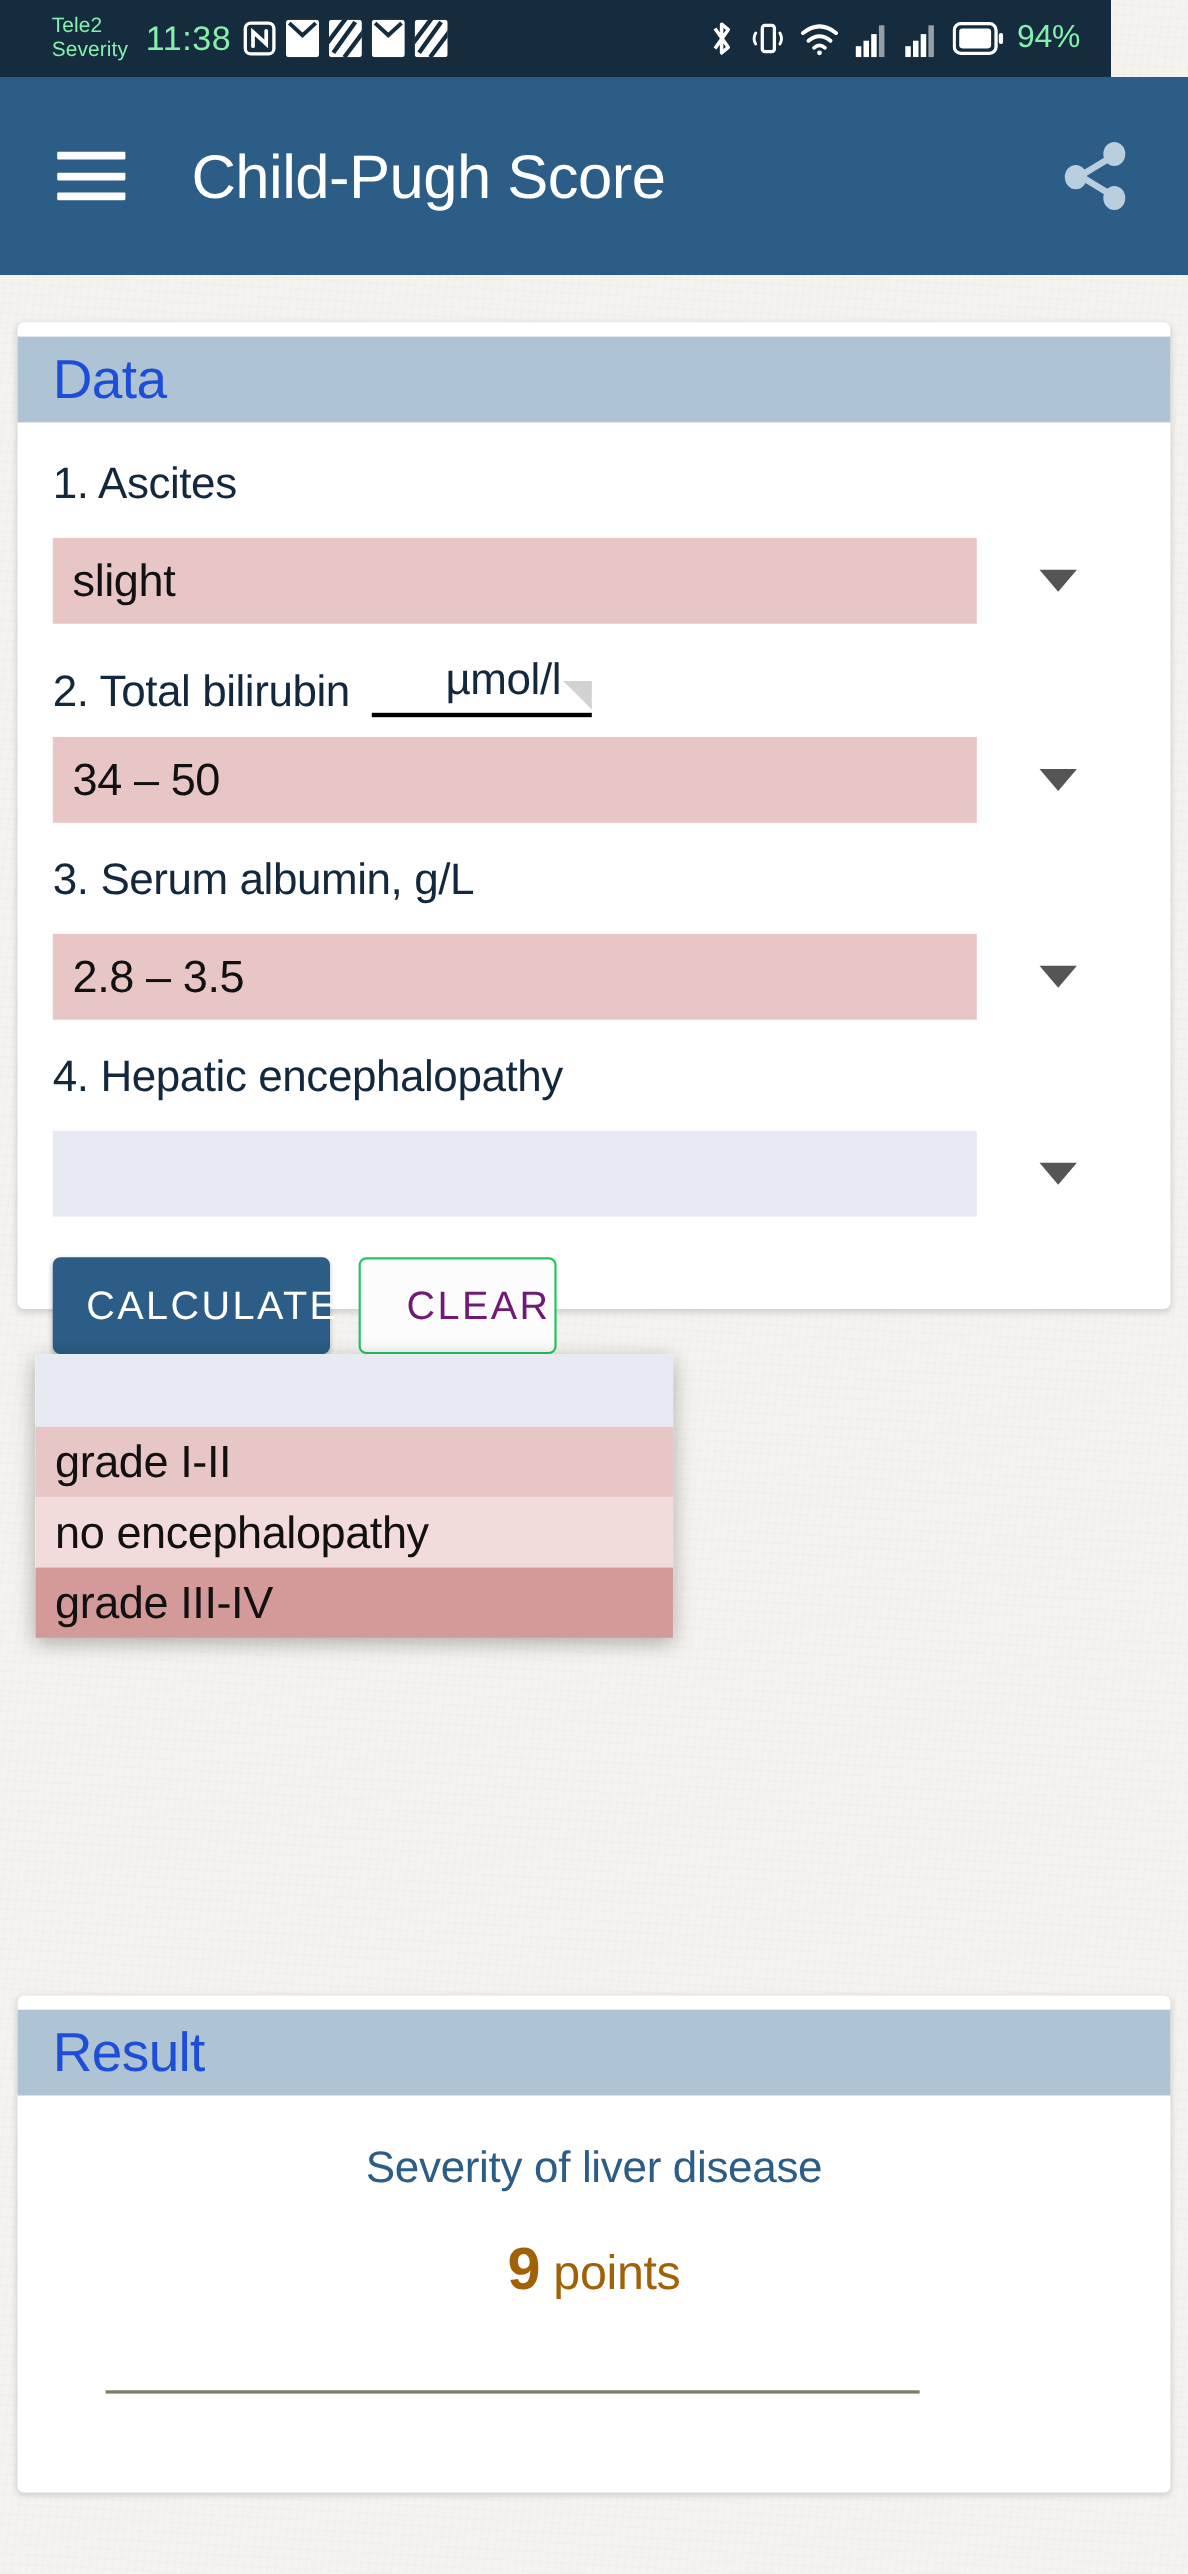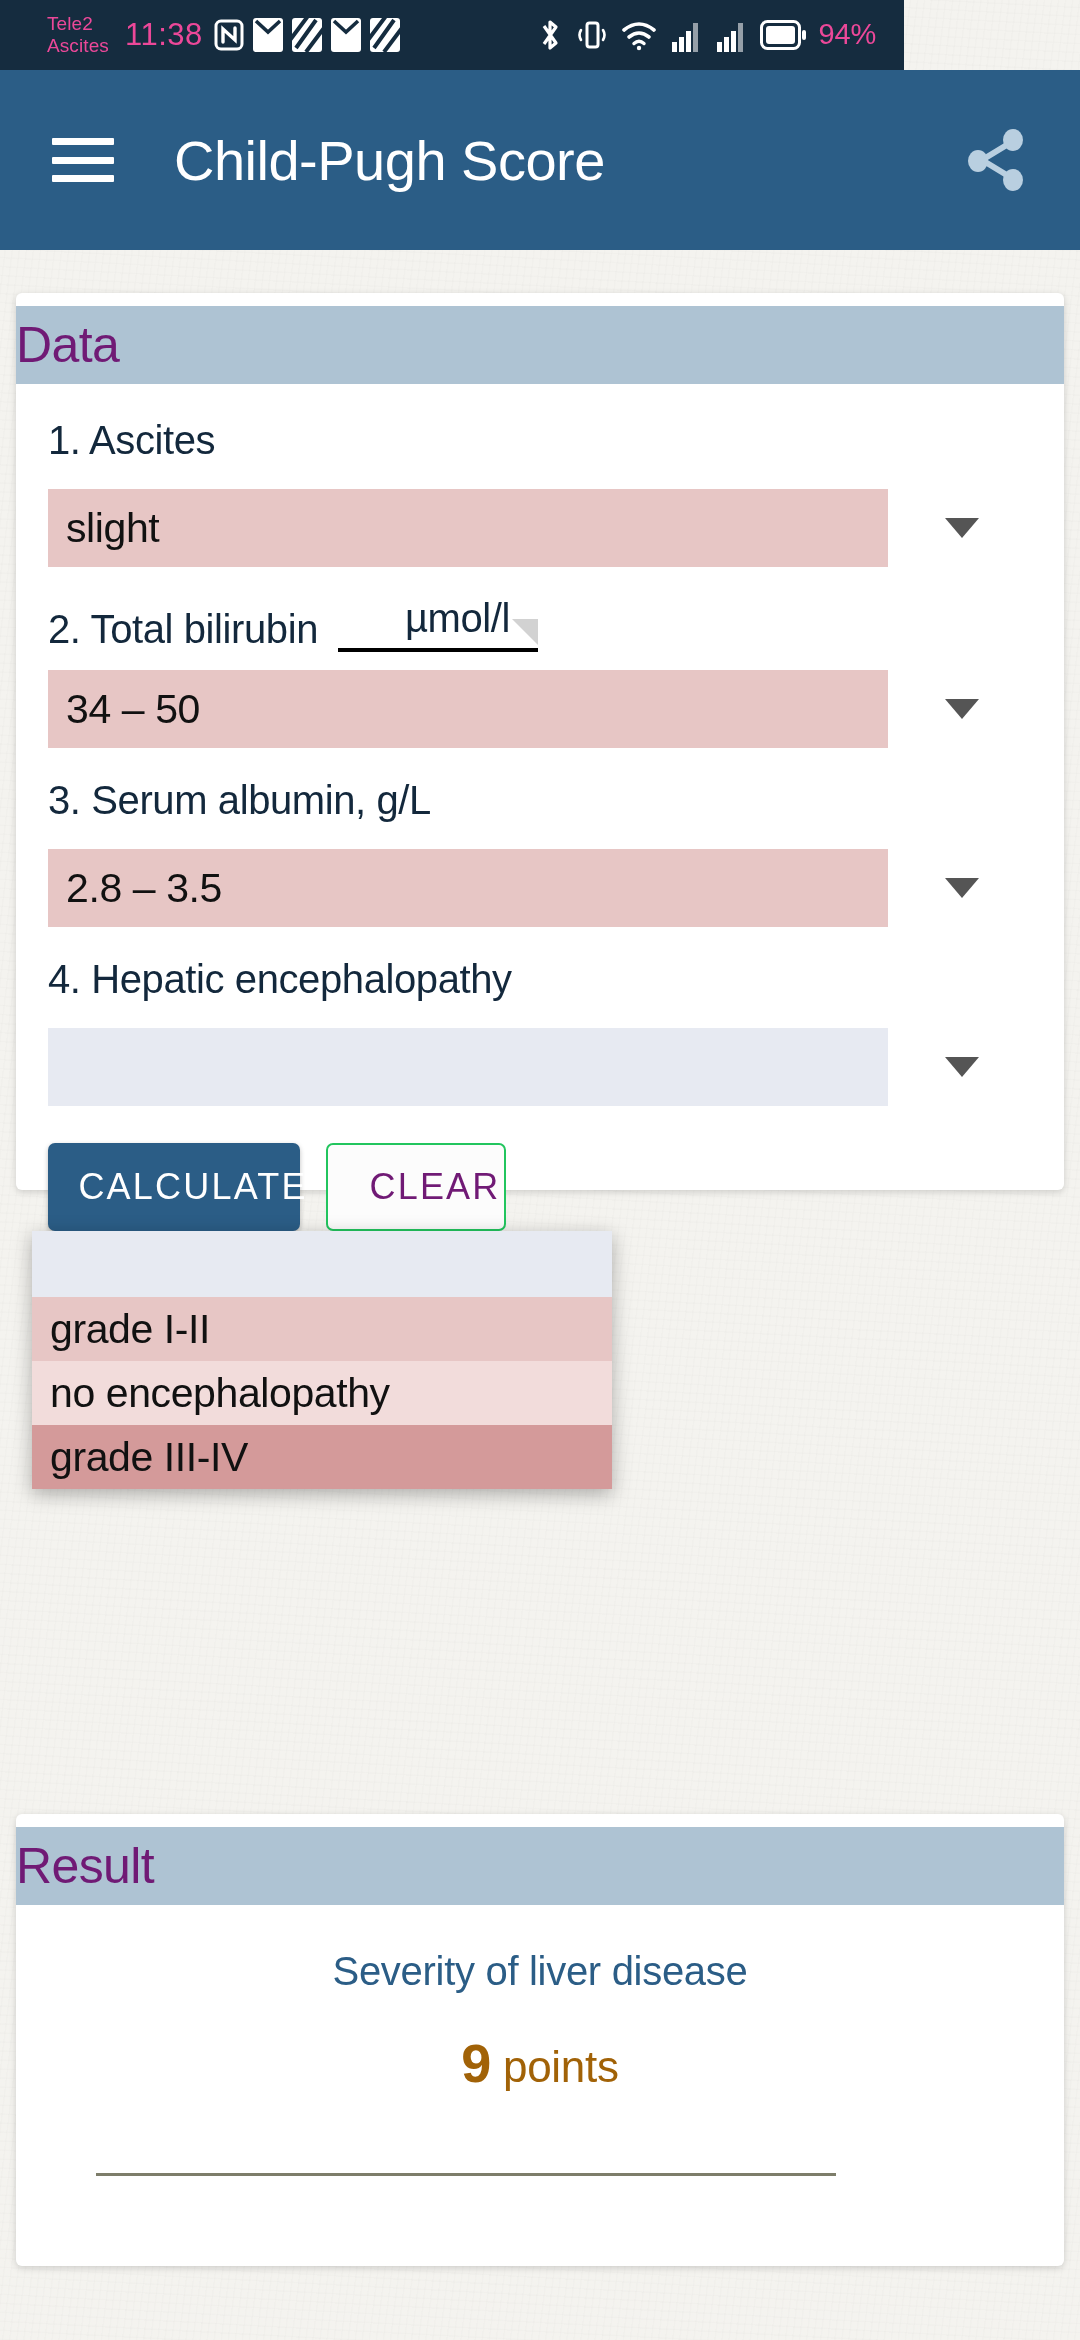--- a/index.html
+++ b/index.html
@@ -25,23 +25,23 @@
       repeating-linear-gradient(97deg, rgba(0,0,0,0.012) 0px, rgba(0,0,0,0.012) 1px, rgba(255,255,255,0) 2px, rgba(255,255,255,0) 7px),
       repeating-linear-gradient(3deg, rgba(0,0,0,0.010) 0px, rgba(0,0,0,0.010) 1px, rgba(255,255,255,0) 2px, rgba(255,255,255,0) 9px),
       #f4f3ef;
     z-index: 0;
   }
 
   
   .statusbar {
     position: absolute;
     left: 0; top: 0;
-    width: 904px; height: 70px;
+    width: 1010px; height: 70px;
     background: #152c3f;
-    color: #ec4899;
+    color: #86efac;
     display: flex;
     align-items: center;
     z-index: 5;
   }
   .carrier {
     margin-left: 47px;
     font-size: 19px;
     line-height: 22px;
     font-family: "Liberation Sans", sans-serif;
     letter-spacing: 0.1px;
@@ -112,21 +112,22 @@
   #result-card { top: 1814px; height: 452px; }
 
   .card-header {
     margin: 13px 0 0 0;
     height: 78px;
     background: #aec3d3;
     display: flex;
     align-items: center;
   }
   .card-header-title {
-    color: #701a75;
+    margin-left: 32px;
+    color: #1d4ed8;
     font-size: 50px;
     font-family: "Liberation Sans", sans-serif;
     letter-spacing: -0.6px;
   }
 
   .card-body { padding: 0 32px; position: relative; text-align: right; }
 
   
   .field { position: relative; }
   .field-label {
@@ -269,21 +270,21 @@
   }
 </style>
 </head>
 <body>
 
 <div class="page-bg"></div>
 
 <div class="statusbar">
   <div class="carrier">
     <div>Tele2</div>
-    <div>Ascites</div>
+    <div>Severity</div>
   </div>
   <div class="clock">11:38</div>
   <div class="sb-left-icons">
     <svg class="sb-icon" width="30" height="32" viewBox="0 0 30 32">
       <rect x="2" y="2" width="26" height="28" rx="5" fill="none" stroke="#fff" stroke-width="3"></rect>
       <path d="M9 23 V10 L21 21 V9" fill="none" stroke="#fff" stroke-width="3.4" stroke-linecap="round"></path>
     </svg>
     <svg class="sb-icon" width="30" height="34" viewBox="0 0 30 34">
       <path d="M3 0 h24 a3 3 0 0 1 3 3 v28 a3 3 0 0 1 -3 3 h-24 a3 3 0 0 1 -3 -3 v-28 a3 3 0 0 1 3 -3 z" fill="#fff"></path>
       <path d="M3 3 L15 14 L27 3" fill="none" stroke="#152c3f" stroke-width="3.6"></path>

